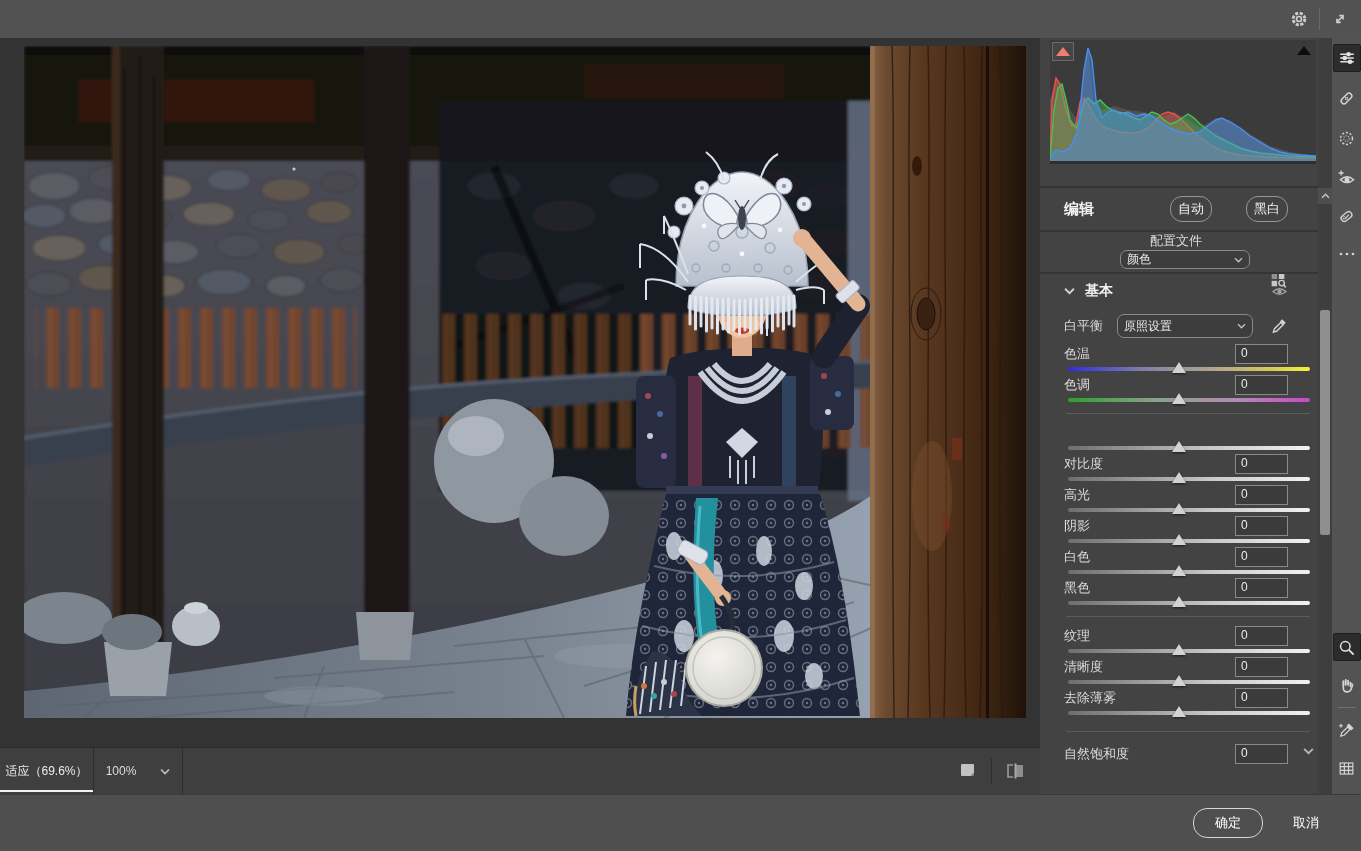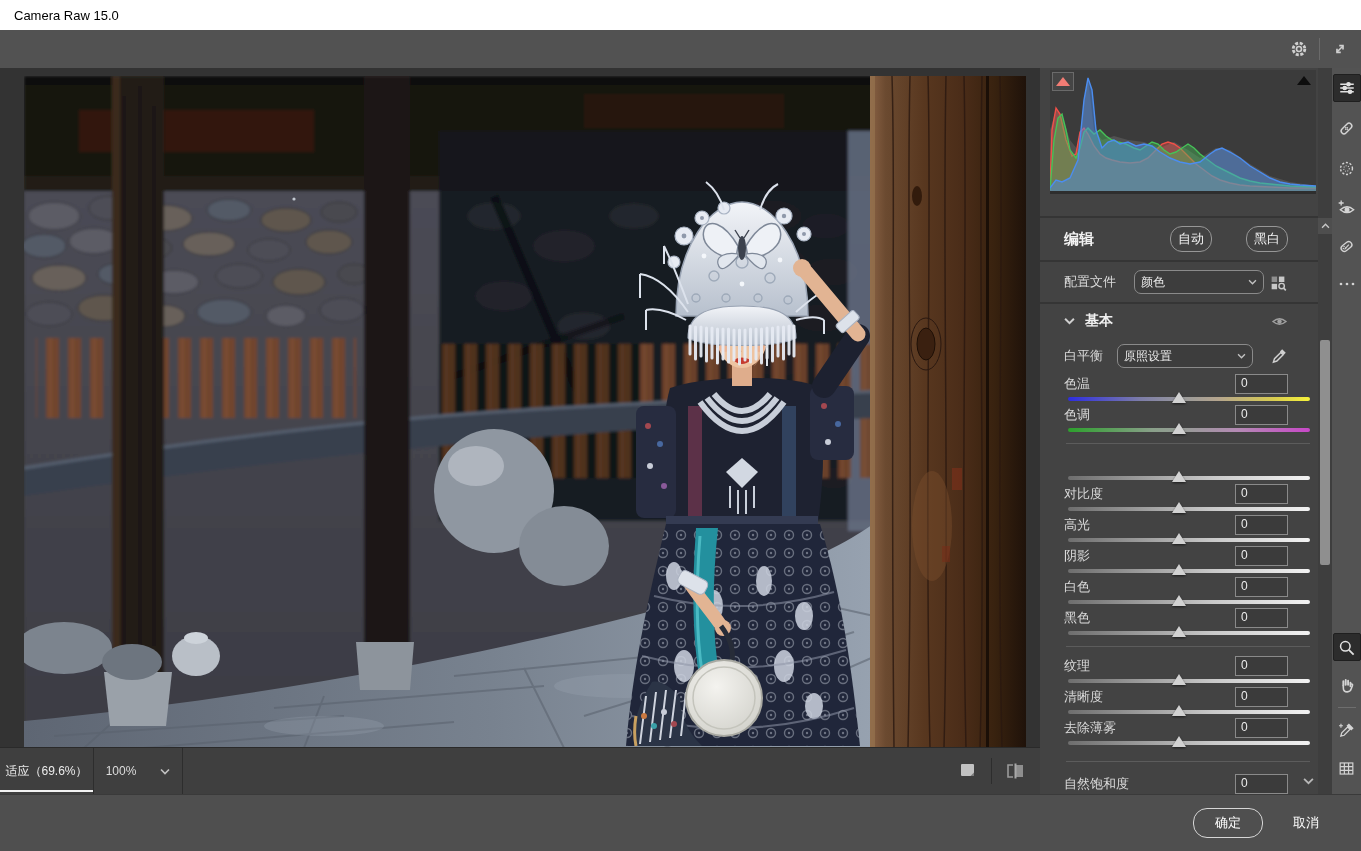--- a/index.html
+++ b/index.html
@@ -40,21 +40,21 @@
   .tri{width:0;height:0;border-left:7px solid transparent;border-right:7px solid transparent;}
   .tri.red{border-bottom:9px solid #f27c74;}
   .tri.blk{border-bottom:9px solid #0d0d0d;}
   .strip{height:22px;flex:0 0 auto;}
   .hr{height:2px;background:#353535;flex:0 0 auto;}
   .prow{display:flex;align-items:center;padding:0 30px 0 24px;flex:0 0 auto;}
   .edit-row{height:42px;gap:28px;}
   .edit-title{font-size:15px;font-weight:bold;color:#f2f2f2;}
   .spacer{flex:1;}
   .pbtn{border:1px solid #979797;border-radius:12px;color:#f0f0f0;font-size:13px;padding:3px 7px;margin-left:6px;cursor:pointer;background:transparent;}
-  .profile-row{height:40px;}
+  .profile-row{height:40px;flex-direction:column;}
   .plabel{font-size:13px;color:#dadada;}
   .dropdown{height:22px;background:#3d3d3d;border:1px solid #8a8a8a;border-radius:7px;display:flex;align-items:center;
             font-size:12px;color:#eaeaea;padding:0 6px;cursor:pointer;justify-content:space-between;font-family:Liberation Serif, serif;}
   .dd-profile{width:116px;margin-left:18px;}
   .dd-wb{width:122px;margin-left:14px;}
   .sec-row{height:34px;}
   .sec-title{font-size:14px;font-weight:bold;color:#f0f0f0;margin-left:10px;}
   .wb-row{height:36px;}
   .iconbtn{display:flex;align-items:center;justify-content:center;cursor:pointer;margin-left:auto;}
   
@@ -88,23 +88,20 @@
           justify-content:flex-end;gap:30px;padding-right:42px;flex:0 0 auto;}
   .btn-ok{border:1.5px solid #d6d6d6;border-radius:14px;color:#ffffff;font-size:13px;padding:5px 21px;cursor:pointer;background:transparent;}
   .btn-cancel{color:#fff;font-size:13px;cursor:pointer;}
   svg{display:block;}
 </style>
 </head>
 <body>
 
 <div class="app">
 
-  <div class="titlebar">
-    <span>Camera Raw 15.0</span>
-  </div>
 
   <div class="header">
     <div class="header-actions">
       <div class="hicon">
         <svg width="20" height="20" viewBox="0 0 24 24">
           <circle cx="12" cy="12" r="7" fill="none" stroke="#cfcfcf" stroke-width="3.4" stroke-dasharray="3.6,1.9"></circle>
           <circle cx="12" cy="12" r="3" fill="none" stroke="#cfcfcf" stroke-width="2"></circle>
         </svg>
       </div>
       <div class="hsep"></div>

